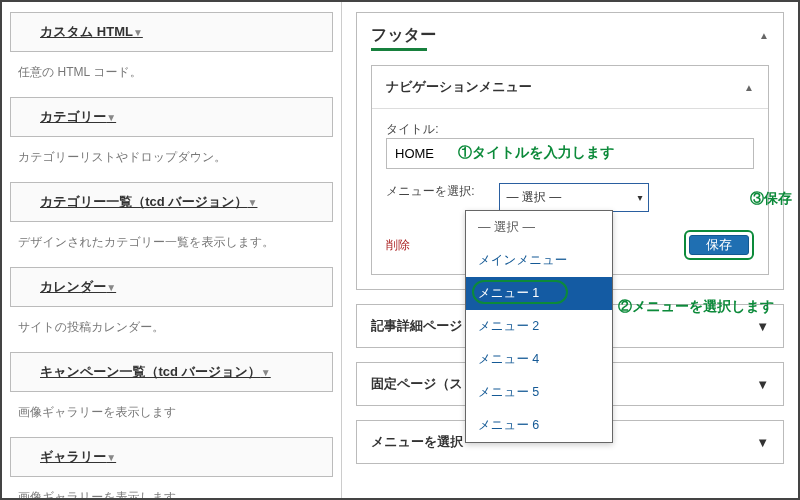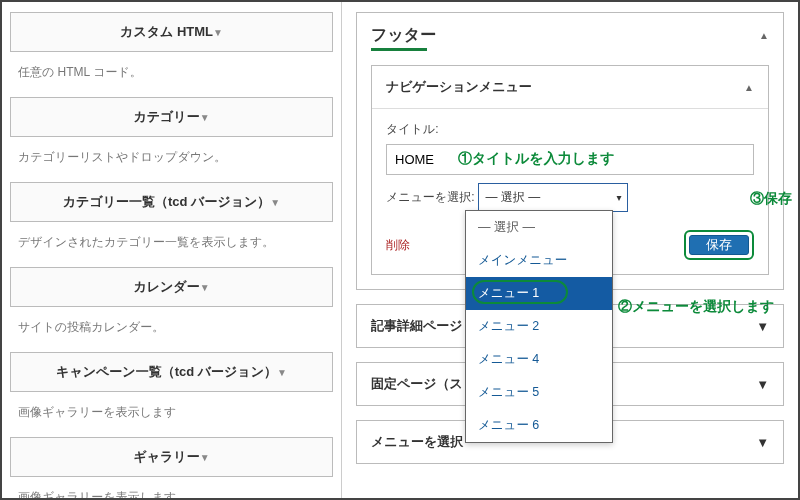--- a/index.html
+++ b/index.html
@@ -1,40 +1,40 @@
 <!DOCTYPE html>
 <html><head>
 <meta charset="utf-8">
 <style>
   * { box-sizing: border-box; margin: 0; padding: 0; }
   body { font-family: "Hiragino Kaku Gothic Pro", "Meiryo", sans-serif; font-size: 13px; background: #fff; width: 800px; height: 500px; overflow: hidden; border: 2px solid #444; position: relative; }
   .layout { display: flex; height: 100%; }
   .left { width: 340px; padding: 10px 8px 0 8px; border-right: 1px solid #ccc; }
   .right { flex: 1; padding: 10px 14px 0 14px; position: relative; }
 
-  .widget-head { border: 1px solid #bbb; background: #fafafa; padding: 10px 12px; font-weight: bold; color: #333; display: flex; justify-content: center; align-items: center; cursor: pointer; }
+  .widget-head { border: 1px solid #bbb; background: #fafafa; padding: 10px 29px; font-weight: bold; color: #333; display: flex; justify-content: flex-start; align-items: center; cursor: pointer; text-decoration: underline; }
   .widget-head .chev { color: #888; font-size: 10px; }
   .widget-desc { color: #777; font-size: 12px; padding: 12px 4px 16px 8px; }
 
   .panel { border: 1px solid #bbb; margin-bottom: 14px; }
   .panel-head { padding: 12px 14px; font-weight: bold; color: #333; display: flex; justify-content: space-between; align-items: center; cursor: pointer; }
   .panel-head.main { font-size: 16px; }
   .panel-head .chev { color: #666; font-size: 10px; }
   .underline { width: 56px; height: 3px; background: #17803d; margin: -10px 0 0 14px; }
   .subpanel { border: 1px solid #bbb; margin: 14px; }
   .sub-body { padding: 12px 14px 14px 14px; border-top: 1px solid #ddd; }
-  .label-line { font-size: 12px; color: #444; margin-bottom: 6px; }
-  .title-row { position: relative; margin-bottom: 8px; }
+  .label-line { font-size: 12px; color: #444; }
+  .title-row { position: relative; margin-bottom: 14px; }
   .title-input { width: 100%; border: 1px solid #bbb; padding: 7px 8px; font-size: 13px; }
   .anno { color: #0c8a3a; font-weight: bold; font-size: 14px; }
   .anno1 { position: absolute; left: 72px; top: 6px; pointer-events: none; }
   .anno2 { position: absolute; left: 616px; top: 296px; pointer-events: none; z-index: 5; }
   .anno3 { position: absolute; left: 748px; top: 188px; pointer-events: none; z-index: 5; }
 
-  .select-row { display: flex; align-items: center; gap: 4px; font-size: 12px; color: #444; }
+  .select-row { display: flex; align-items: flex-start; gap: 25px; font-size: 12px; color: #444; }
   .selectbox { width: 150px; border: 1px solid #2a5fa0; padding: 5px 6px; font-size: 12px; background: #fff; display: flex; justify-content: space-between; align-items: center; cursor: pointer; color: #333; }
   .action-row { display: flex; justify-content: space-between; align-items: center; margin-top: 18px; gap: 22px; }
   .delete { color: #aa2020; font-size: 12px; cursor: pointer; }
   .save-btn { background: #1f6fb2; color: #fff; border: 1px solid #12588f; border-radius: 3px; padding: 0 16px; font-size: 13px; cursor: pointer; }
   .save-ring { border: 2.5px solid #0c8a3a; border-radius: 6px; padding: 3px; display: inline-block; }
 
   .dropdown { position: absolute; left: 463px; top: 208px; width: 148px; background: #fff; border: 1px solid #666; z-index: 10; box-shadow: 0 2px 6px rgba(0,0,0,0.2); }
   .dropdown div { padding: 8px 12px; font-size: 12.5px; color: #155a96; cursor: pointer; }
   .dropdown div.placeholder { color: #555; }
   .dropdown div.selected { background: #145ba3; color: #fff; position: relative; }

